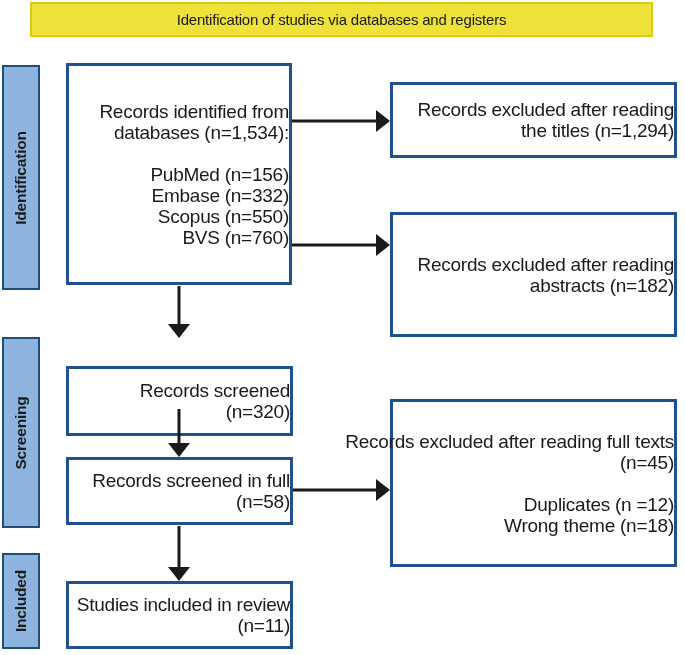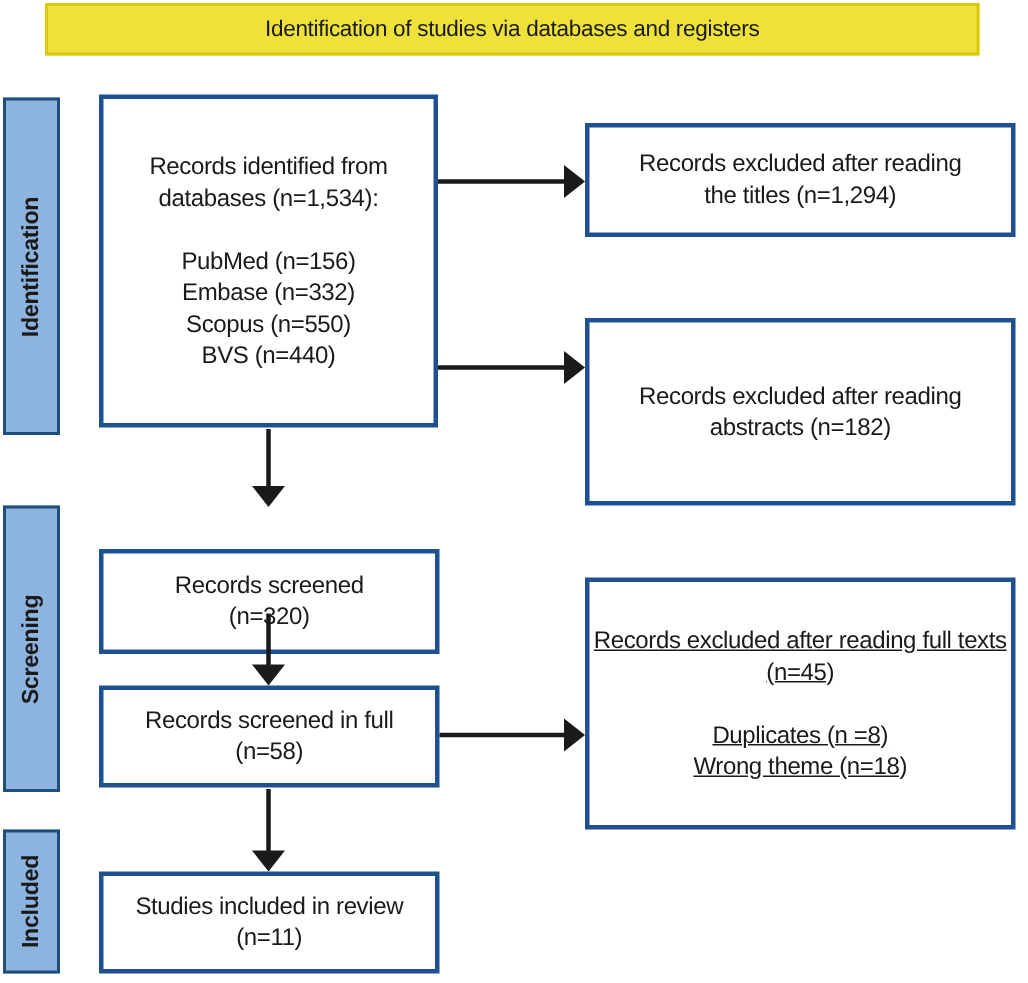--- a/index.html
+++ b/index.html
@@ -37,34 +37,34 @@
     font-size: 15.5px;
     letter-spacing: -0.2px;
     white-space: nowrap;
   }
   .box {
     position: absolute;
     background: #ffffff;
     border: 3px solid #1f5191;
     box-sizing: border-box;
     display: flex; flex-direction: column;
-    align-items: center; justify-content: center;
+    align-items: flex-end; justify-content: center;
     text-align: center;
-    font-size: 16px;
+    font-size: 19px;
     letter-spacing: -0.25px;
   }
   .line { min-height: 21px; line-height: 21px; white-space: nowrap; }
 
   #box-identified        { left: 66px;  top: 63px;  width: 226px; height: 222px; }
   #box-screened          { left: 66px;  top: 338px; width: 227px; height: 70px; margin-top: 28px; }
   #box-screened-full     { left: 66px;  top: 457px; width: 227px; height: 68px; }
   #box-included          { left: 66px;  top: 581px; width: 227px; height: 68px; }
   #box-excluded-titles   { left: 390px; top: 82px;  width: 287px; height: 76px; }
   #box-excluded-abstracts{ left: 390px; top: 212px; width: 287px; height: 125px; }
-  #box-excluded-full     { left: 390px; top: 385px; width: 287px; height: 168px; text-decoration: underline; }
+  #box-excluded-full     { left: 390px; top: 399px; width: 287px; height: 168px; }
 
   #stage-identification  { top: 65px;  height: 225px; }
   #stage-screening       { top: 337px; height: 191px; }
   #stage-included        { top: 553px; height: 96px; }
 
   svg.arrows {
     position: absolute;
     left: 0; top: 0;
     width: 685px; height: 655px;
     pointer-events: none;
@@ -87,21 +87,21 @@
     <span class="stage-label">Included</span>
   </div>
 
   <div class="box" id="box-identified">
     <div class="line">Records identified from</div>
     <div class="line">databases (n=1,534):</div>
     <div class="line"></div>
     <div class="line">PubMed (n=156)</div>
     <div class="line">Embase (n=332)</div>
     <div class="line">Scopus (n=550)</div>
-    <div class="line">BVS (n=440)</div>
+    <div class="line">BVS (n=760)</div>
   </div>
 
   <div class="box" id="box-screened">
     <div class="line">Records screened</div>
     <div class="line">(n=320)</div>
   </div>
 
   <div class="box" id="box-screened-full">
     <div class="line">Records screened in full</div>
     <div class="line">(n=58)</div>
@@ -119,21 +119,21 @@
 
   <div class="box" id="box-excluded-abstracts">
     <div class="line">Records excluded after reading</div>
     <div class="line">abstracts (n=182)</div>
   </div>
 
   <div class="box" id="box-excluded-full">
     <div class="line">Records excluded after reading full texts</div>
     <div class="line">(n=45)</div>
     <div class="line"></div>
-    <div class="line">Duplicates (n =8)</div>
+    <div class="line">Duplicates (n =12)</div>
     <div class="line">Wrong theme (n=18)</div>
   </div>
 
   <svg class="arrows" viewBox="0 0 685 655" xmlns="http://www.w3.org/2000/svg">
 
     <g stroke="#1a1a1a" fill="#1a1a1a">
       <line x1="179" y1="286" x2="179" y2="325" stroke-width="3"></line>
       <polygon points="168,324 190,324 179,338" stroke="none"></polygon>
     </g>
     <g stroke="#1a1a1a" fill="#1a1a1a">

